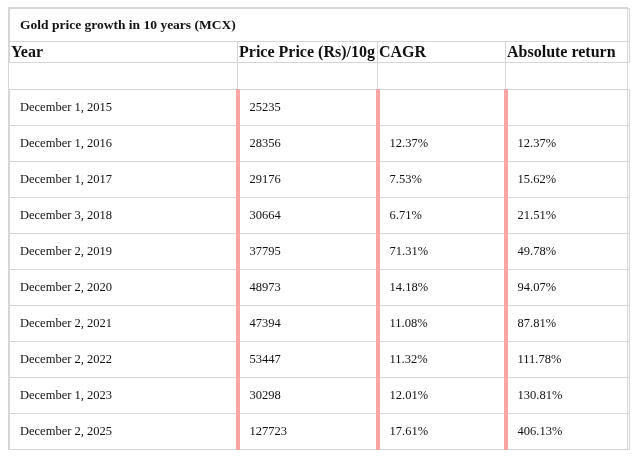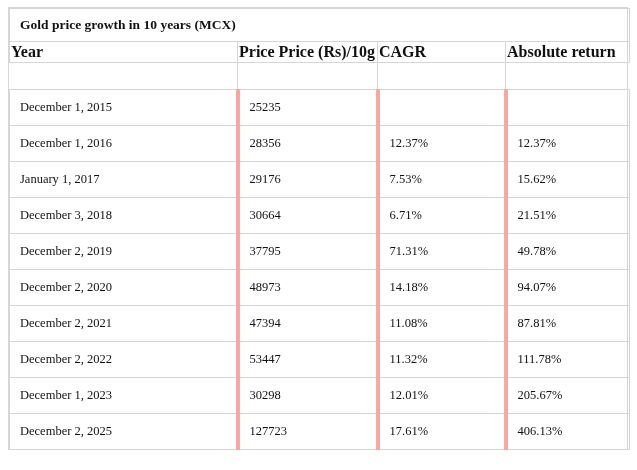--- a/index.html
+++ b/index.html
@@ -110,21 +110,21 @@
           <td class="col-sep"></td>
           <td class="col-sep"></td>
         </tr>
         <tr>
           <td>December 1, 2016</td>
           <td class="col-sep">28356</td>
           <td class="col-sep">12.37%</td>
           <td class="col-sep">12.37%</td>
         </tr>
         <tr>
-          <td>January 1, 2017</td>
+          <td>December 1, 2017</td>
           <td class="col-sep">29176</td>
           <td class="col-sep">7.53%</td>
           <td class="col-sep">15.62%</td>
         </tr>
         <tr>
           <td>December 3, 2018</td>
           <td class="col-sep">30664</td>
           <td class="col-sep">6.71%</td>
           <td class="col-sep">21.51%</td>
         </tr>
@@ -149,21 +149,21 @@
         <tr>
           <td>December 2, 2022</td>
           <td class="col-sep">53447</td>
           <td class="col-sep">11.32%</td>
           <td class="col-sep">111.78%</td>
         </tr>
         <tr>
           <td>December 1, 2023</td>
           <td class="col-sep">30298</td>
           <td class="col-sep">12.01%</td>
-          <td class="col-sep">205.67%</td>
+          <td class="col-sep">130.81%</td>
         </tr>
         <tr>
           <td>December 2, 2025</td>
           <td class="col-sep">127723</td>
           <td class="col-sep">17.61%</td>
           <td class="col-sep">406.13%</td>
         </tr>
       </tbody>
     </table>
   </div>

